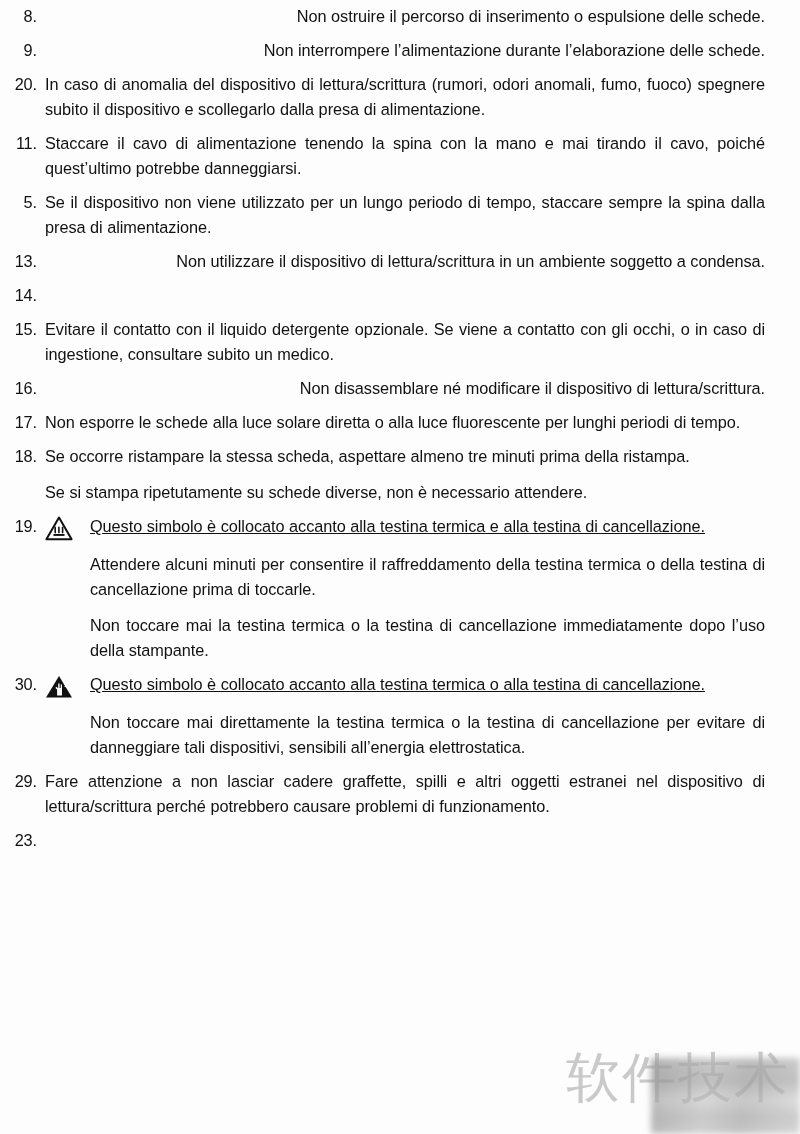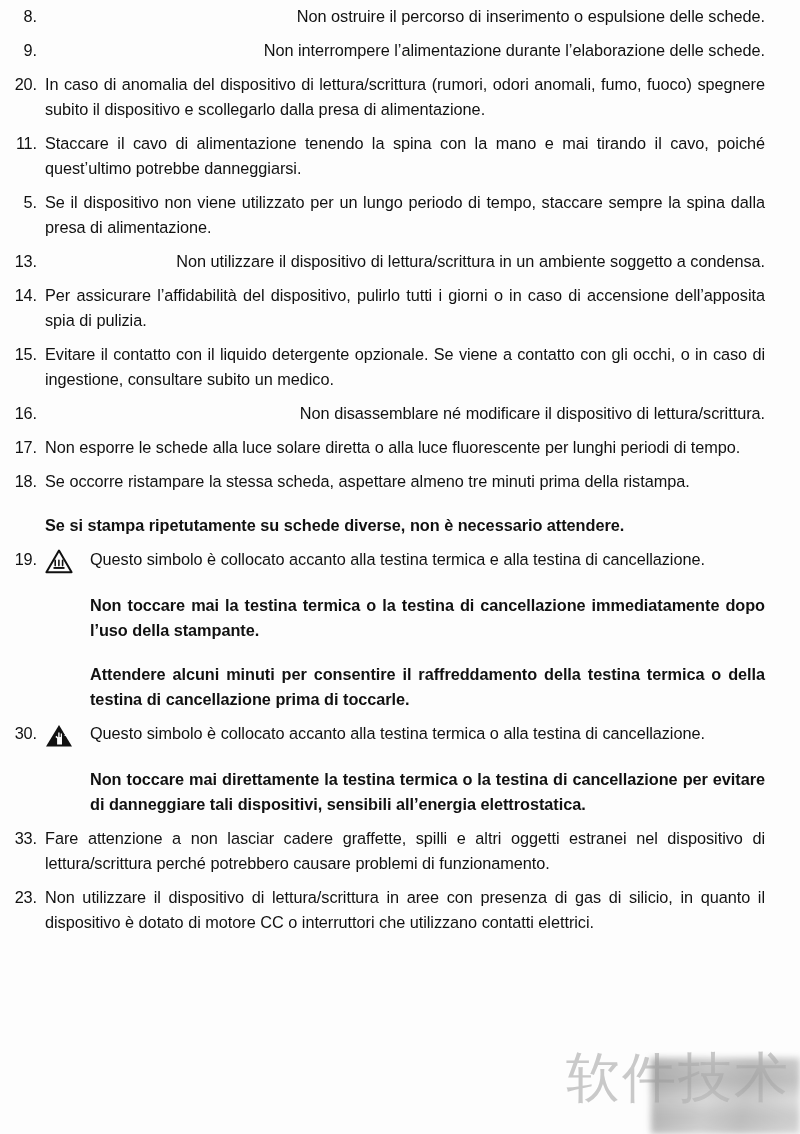--- a/index.html
+++ b/index.html
@@ -61,30 +61,30 @@
     word-spacing: 0.1px;
   }
 
   
   .nojust {
     text-align: right;
   }
 
   
   .sub-para {
-    margin-top: 19px;
+    margin-top: 11px;
     text-align: justify;
     text-justify: inter-word;
-    font-weight: bold;
   }
 
   
   .icon-row {
     display: flex;
     align-items: flex-start;
+    text-decoration: underline;
   }
 
   .icon-slot {
     flex: 0 0 45px;
     width: 45px;
     padding-top: 2px;
   }
 
   .icon-text {
     flex: 1 1 auto;
@@ -169,23 +169,20 @@
         </div>
       </div>
       <div class="item">
         <div class="item-num">13.</div>
         <div class="item-body">
           <div class="nojust">Non utilizzare il dispositivo di lettura/scrittura in un ambiente soggetto a condensa.</div>
         </div>
       </div>
       <div class="item">
         <div class="item-num">14.</div>
-        <div class="item-body">
-          <div class="">Per assicurare l’affidabilità del dispositivo, pulirlo tutti i giorni o in caso di accensione dell’apposita spia di pulizia.</div>
-        </div>
       </div>
       <div class="item">
         <div class="item-num">15.</div>
         <div class="item-body">
           <div class="">Evitare il contatto con il liquido detergente opzionale. Se viene a contatto con gli occhi, o in caso di ingestione, consultare subito un medico.</div>
         </div>
       </div>
       <div class="item">
         <div class="item-num">16.</div>
         <div class="item-body">
@@ -211,49 +208,46 @@
           <div class="icon-row">
             <div class="icon-slot"><span><svg class="warn-icon" viewBox="0 0 28 25">
                   <path d="M14 1.5 L26.6 23.2 L1.4 23.2 Z" fill="none" stroke="#111111" stroke-width="2" stroke-linejoin="round"></path>
                   <rect x="8.5" y="18" width="11" height="1.9" fill="#111111"></rect>
                   <path d="M10.2 16.6 L10.2 11.4" stroke="#111111" stroke-width="1.6" stroke-linecap="round" fill="none"></path>
                   <path d="M13.9 16.6 L13.9 11.4" stroke="#111111" stroke-width="1.6" stroke-linecap="round" fill="none"></path>
                   <path d="M17.6 16.6 L17.6 11.4" stroke="#111111" stroke-width="1.6" stroke-linecap="round" fill="none"></path>
                 </svg></span></div>
             <div class="icon-text">Questo simbolo è collocato accanto alla testina termica e alla testina di cancellazione.</div>
           </div>
+          <div class="sub-para icon-indent">Attendere alcuni minuti per consentire il raffreddamento della testina termica o della testina di cancellazione prima di toccarle.</div>
           <div class="sub-para icon-indent">Non toccare mai la testina termica o la testina di cancellazione immediatamente dopo l’uso della stampante.</div>
-          <div class="sub-para icon-indent">Attendere alcuni minuti per consentire il raffreddamento della testina termica o della testina di cancellazione prima di toccarle.</div>
         </div>
       </div>
       <div class="item">
         <div class="item-num">30.</div>
         <div class="item-body">
           <div class="icon-row">
             <div class="icon-slot"><span><svg class="warn-icon" viewBox="0 0 28 25">
                   <path d="M14 2 L27 23.4 L1 23.4 Z" fill="#111111"></path>
                   <path d="M12.1 21.6 L12.1 15.4 L10.4 13.9 L11.3 12.8 L13.2 14.2 L13.2 9.6 L14.6 9.6 L14.6 14.0 L15.7 14.0 L15.7 10.6 L17.0 10.6 L17.0 21.6 Z" fill="#fdfdfd"></path>
                   <path d="M18.4 9.0 L22.6 11.2 L20.1 11.6 L23.3 13.8 L18.7 12.6 L20.7 11.9 Z" fill="#fdfdfd"></path>
                 </svg></span></div>
             <div class="icon-text">Questo simbolo è collocato accanto alla testina termica o alla testina di cancellazione.</div>
           </div>
           <div class="sub-para icon-indent">Non toccare mai direttamente la testina termica o la testina di cancellazione per evitare di danneggiare tali dispositivi, sensibili all’energia elettrostatica.</div>
         </div>
       </div>
       <div class="item">
-        <div class="item-num">33.</div>
+        <div class="item-num">29.</div>
         <div class="item-body">
           <div class="">Fare attenzione a non lasciar cadere graffette, spilli e altri oggetti estranei nel dispositivo di lettura/scrittura perché potrebbero causare problemi di funzionamento.</div>
         </div>
       </div>
       <div class="item">
         <div class="item-num">23.</div>
-        <div class="item-body">
-          <div class="">Non utilizzare il dispositivo di lettura/scrittura in aree con presenza di gas di silicio, in quanto il dispositivo è dotato di motore CC o interruttori che utilizzano contatti elettrici.</div>
-        </div>
       </div>
     </div>
 
   <div class="watermark">软件技术</div>
 
   <div class="redaction"></div>
 
 </div>
 
 </body></html>

